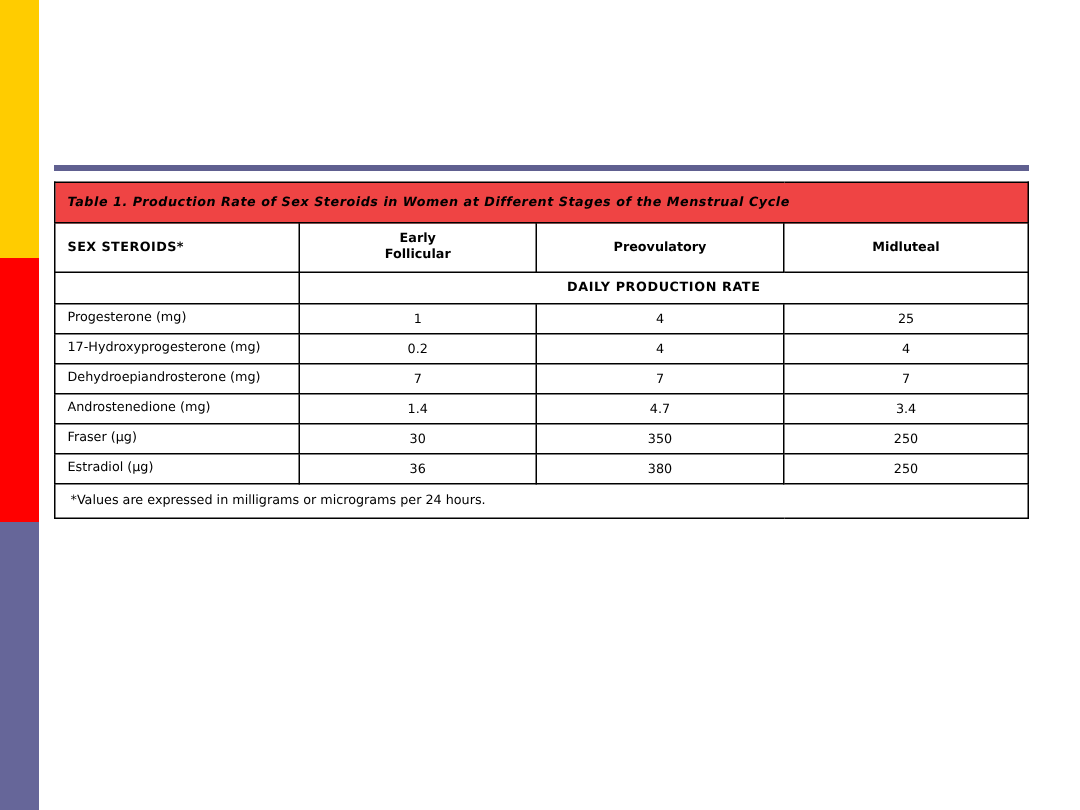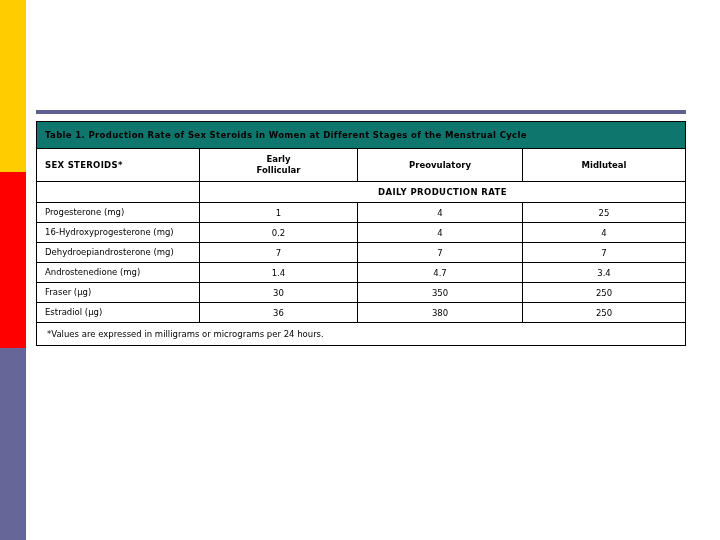--- a/index.html
+++ b/index.html
@@ -69,26 +69,27 @@
     color: #000000;
   }
 
   
   col.c1 { width: 163px; }
   col.c2 { width: 158px; }
   col.c3 { width: 165px; }
   col.c4 { width: 163px; }
 
   .title-cell {
-    background: #0f766e;
+    background: #ef4444;
     font-weight: bold;
     font-size: 9.5px;
     letter-spacing: 0.35px;
     padding: 6px 0 6px 8px !important;
     height: 14px;
+    font-style: italic;
   }
 
   .dpr-cell {
     font-weight: bold;
     font-size: 9px;
     letter-spacing: 0.4px;
     text-align: center;
     padding: 4px 0 4px 0 !important;
     height: 12px;
   }
@@ -168,21 +169,21 @@
           <td class="dpr-cell" colspan="3">DAILY PRODUCTION RATE</td>
         </tr>
 
         <tr>
           <td class="rowlabel">Progesterone (mg)</td>
           <td class="val">1</td>
           <td class="val">4</td>
           <td class="val">25</td>
         </tr>
         <tr>
-          <td class="rowlabel">16-Hydroxyprogesterone (mg)</td>
+          <td class="rowlabel">17-Hydroxyprogesterone (mg)</td>
           <td class="val">0.2</td>
           <td class="val">4</td>
           <td class="val">4</td>
         </tr>
         <tr>
           <td class="rowlabel">Dehydroepiandrosterone (mg)</td>
           <td class="val">7</td>
           <td class="val">7</td>
           <td class="val">7</td>
         </tr>

